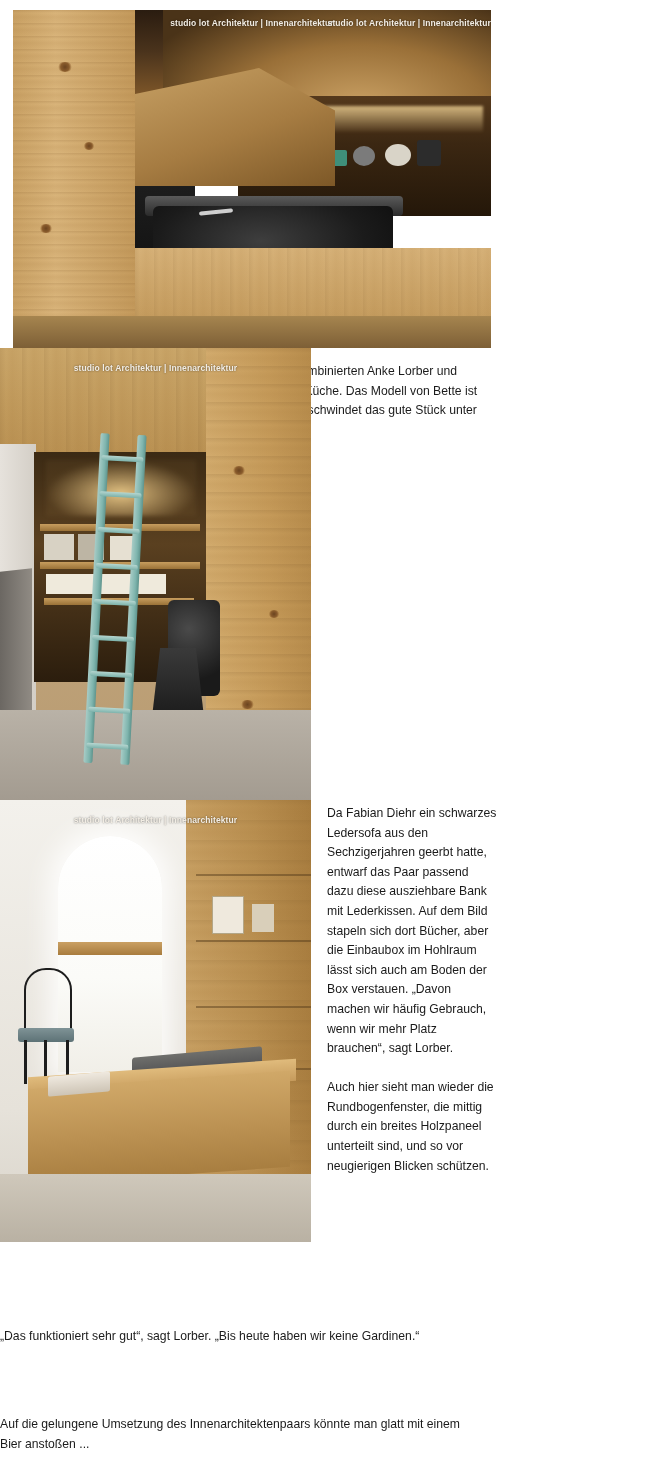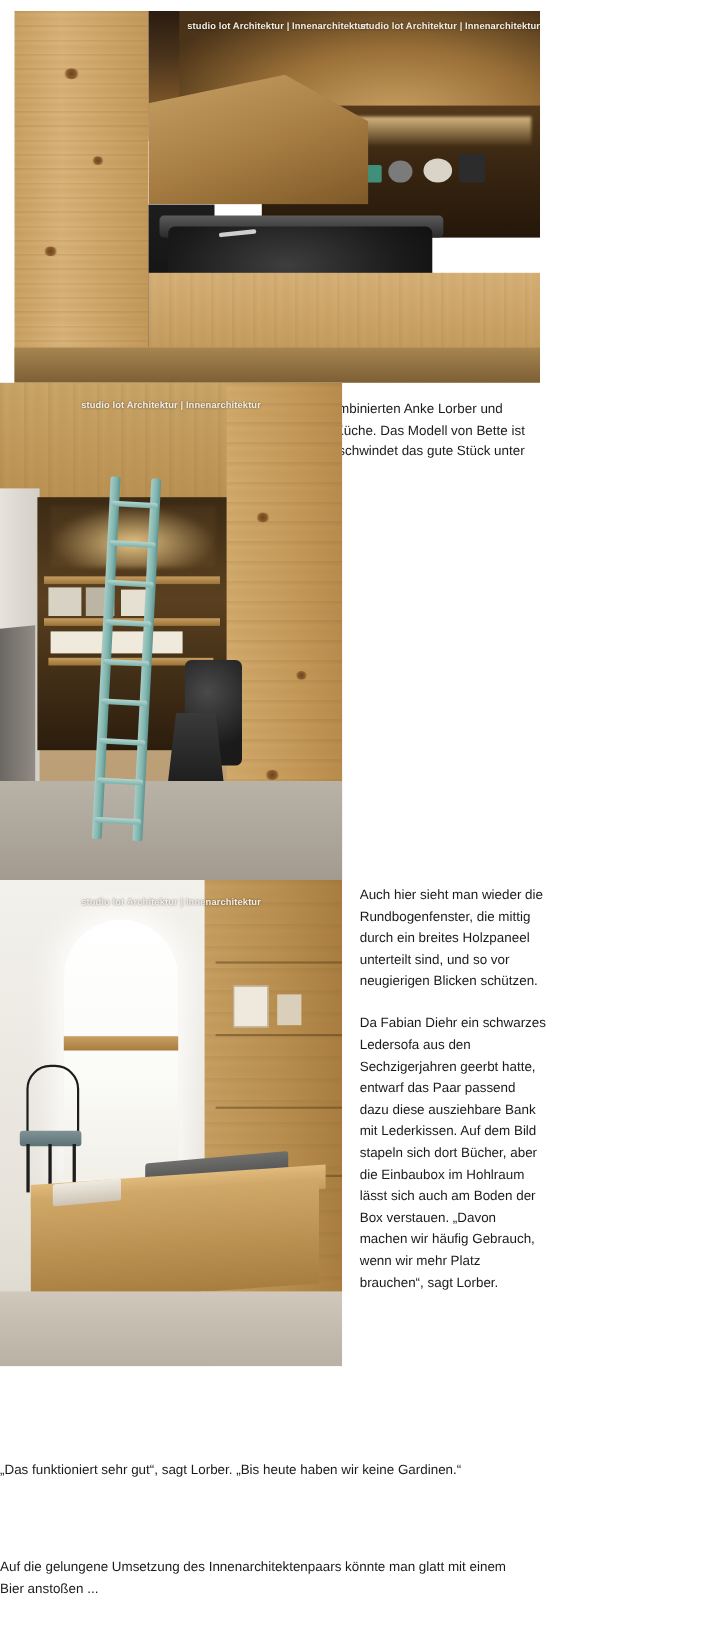--- a/index.html
+++ b/index.html
@@ -416,21 +416,21 @@
       </div>
       <div class="p3-cushion"></div>
       <div class="p3-benchtop"></div>
       <div class="p3-bench"></div>
       <div class="p3-books"></div>
       <div class="p3-floor"></div>
       <div class="watermark" style="top:15px;">studio lot Architektur | Innenarchitektur</div>
     </div>
 
     <div class="txt3">
+      <p>Da Fabian Diehr ein schwarzes Ledersofa aus den Sechzigerjahren geerbt hatte, entwarf das Paar passend dazu diese ausziehbare Bank mit Lederkissen. Auf dem Bild stapeln sich dort Bücher, aber die Einbaubox im Hohlraum lässt sich auch am Boden der Box verstauen. „Davon machen wir häufig Gebrauch, wenn wir mehr Platz brauchen“, sagt Lorber.</p>
       <p>Auch hier sieht man wieder die Rundbogenfenster, die mittig durch ein breites Holzpaneel unterteilt sind, und so vor neugierigen Blicken schützen.</p>
-      <p>Da Fabian Diehr ein schwarzes Ledersofa aus den Sechzigerjahren geerbt hatte, entwarf das Paar passend dazu diese ausziehbare Bank mit Lederkissen. Auf dem Bild stapeln sich dort Bücher, aber die Einbaubox im Hohlraum lässt sich auch am Boden der Box verstauen. „Davon machen wir häufig Gebrauch, wenn wir mehr Platz brauchen“, sagt Lorber.</p>
     </div>
   </div>
 
   <p class="body-text cap-tail">„Das funktioniert sehr gut“, sagt Lorber. „Bis heute haben wir keine Gardinen.“</p>
   <p class="body-text cap-last">Auf die gelungene Umsetzung des Innenarchitektenpaars könnte man glatt mit einem Bier anstoßen ...</p>
 
 </div>
 
 </body></html>

